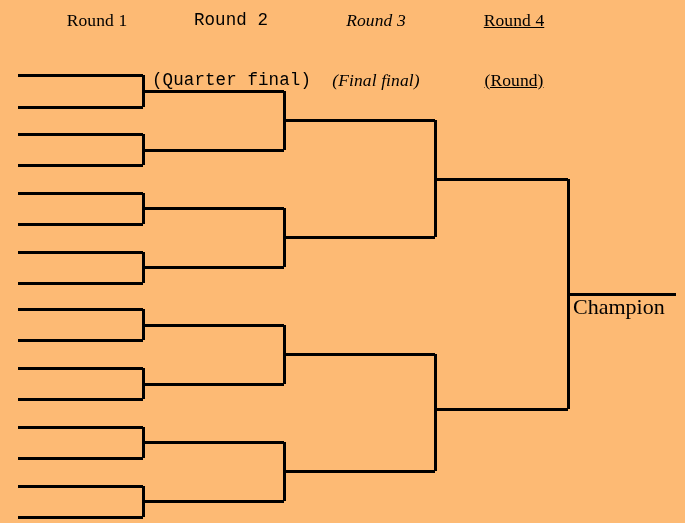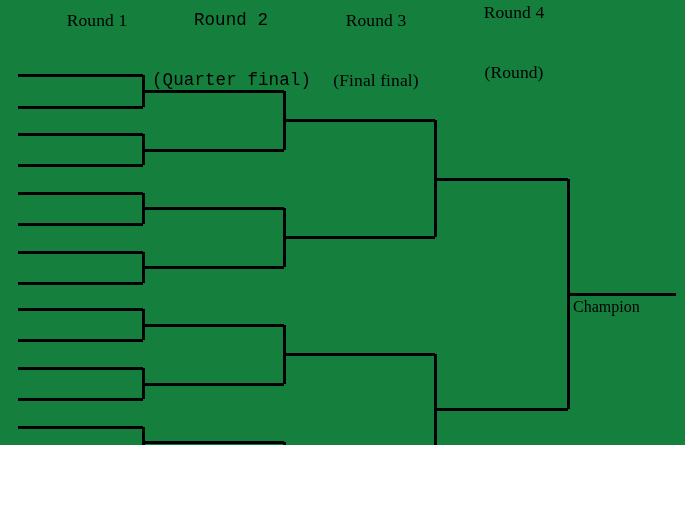--- a/index.html
+++ b/index.html
@@ -7,22 +7,22 @@
     padding: 0;
     background: #ffffff;
   }
   body {
     font-family: "Liberation Serif", "DejaVu Serif", serif;
     color: #000000;
   }
   #bracket-page {
     position: relative;
     width: 685px;
-    height: 445px;
-    background: #15803d;
+    height: 523px;
+    background: #fdba74;
     overflow: hidden;
   }
   .round-headers {
     position: absolute;
     top: 0;
     left: 0;
     width: 685px;
     height: 60px;
   }
   .round-header {
@@ -41,45 +41,45 @@
     display: block;
     margin-top: 36px;
   }
   .bracket-svg {
     position: absolute;
     top: 0;
     left: 0;
   }
   .champion-label {
     position: absolute;
-    font-size: 16px;
+    font-size: 22px;
     line-height: 20px;
     white-space: nowrap;
     color: #000000;
   }
 </style>
 </head>
 <body>
 
 <div id="bracket-page">
 
   <div class="round-headers">
     <div class="round-header" style="left:22px; top:8px; width:150px;">
       <span class="hdr-line1">Round 1</span>
       <span class="hdr-line2"></span>
     </div>
     <div class="round-header" style="left:152px; top:8px; width:158px;font-family:Liberation Mono, monospace;">
       <span class="hdr-line1">Round 2</span>
       <span class="hdr-line2">(Quarter final)</span>
     </div>
-    <div class="round-header" style="left:300px; top:8px; width:152px;">
+    <div class="round-header" style="left:300px; top:8px; width:152px;font-style:italic;">
       <span class="hdr-line1">Round 3</span>
       <span class="hdr-line2">(Final final)</span>
     </div>
-    <div class="round-header" style="left:440px; top:0; width:148px;">
+    <div class="round-header" style="left:440px; top:8px; width:148px;text-decoration:underline;">
       <span class="hdr-line1">Round 4</span>
       <span class="hdr-line2">(Round)</span>
     </div>
   </div>
 
   <svg class="bracket-svg" id="bracket-lines" width="685" height="523" shape-rendering="crispEdges" aria-hidden="true">
       <line x1="18" y1="75" x2="143" y2="75" stroke="#000000" stroke-width="3"></line>
       <line x1="18" y1="107" x2="143" y2="107" stroke="#000000" stroke-width="3"></line>
       <line x1="18" y1="134" x2="143" y2="134" stroke="#000000" stroke-width="3"></line>
       <line x1="18" y1="165" x2="143" y2="165" stroke="#000000" stroke-width="3"></line>

